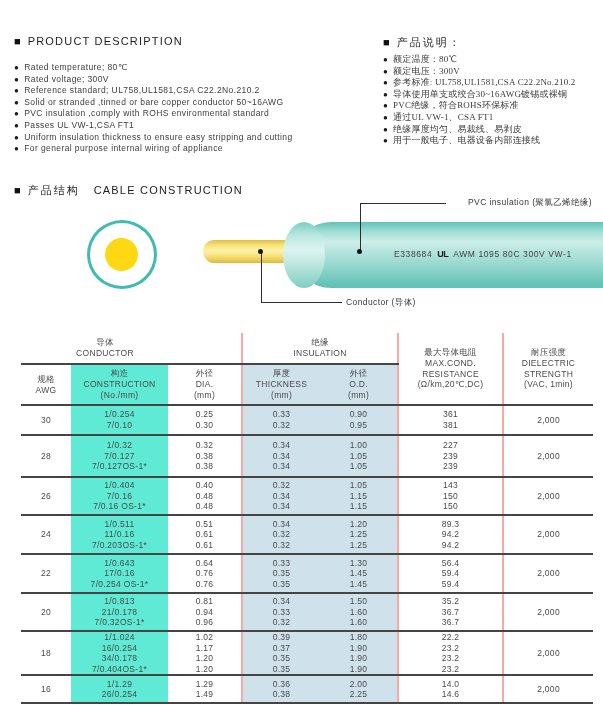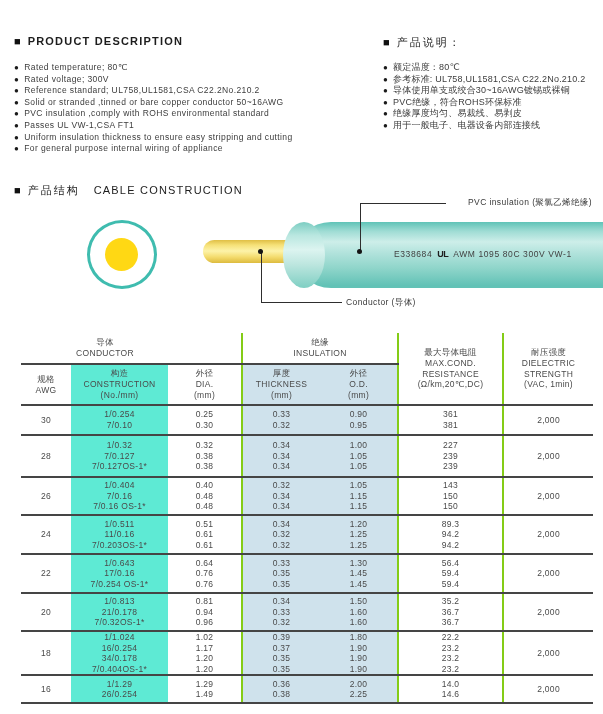--- a/index.html
+++ b/index.html
@@ -44,60 +44,62 @@
   
   table.spec{position:absolute;left:21px;top:333px;width:572px;border-collapse:collapse;
         table-layout:fixed;}
   table.spec th,table.spec td{padding:0;margin:0;font-weight:normal;text-align:center;
         vertical-align:middle;white-space:pre-line;font-size:8.5px;line-height:10.6px;
         letter-spacing:.3px;color:#4a4a4a;}
   table.spec th{line-height:10.8px;}
   tr.group-row{height:31px;}
   tr.sub-row{height:41px;}
   .b-bot{border-bottom:2px solid #454545;}
-  .b-right{border-right:2px solid #84cc16;}
+  .b-right{border-right:2px solid #fca5a5;}
   th.group-conductor div{transform:translateX(-26px);}
   .bg-yellow{background:#5eead4;}
   .bg-blue{background:#cfe2ec;}
   tbody tr:nth-child(1){height:30px;margin-top:12px;}
   tbody tr:nth-child(2){height:42px;}
   tbody tr:nth-child(3){height:38px;}
   tbody tr:nth-child(4){height:39px;}
   tbody tr:nth-child(5){height:39px;}
   tbody tr:nth-child(6){height:38px;}
   tbody tr:nth-child(7){height:43px;}
   tbody tr:nth-child(8){height:28px;}
 </style>
 </head>
 <body>
 
 <div class="page">
 
-  <div class="sec-title" style="left:14px;top:35px;font-weight:bold;">
+  <div class="sec-title" style="left:14px;top:35px;">
     <span class="sq">■</span><span>PRODUCT  DESCRIPTION</span>
   </div>
   <ul class="blist" style="left:14px;top:62px;">
     <li><span class="dot">●</span><span>Rated  temperature;  80℃</span></li>
     <li><span class="dot">●</span><span>Rated  voltage;  300V</span></li>
     <li><span class="dot">●</span><span>Reference  standard;  UL758,UL1581,CSA  C22.2No.210.2</span></li>
     <li><span class="dot">●</span><span>Solid  or  stranded  ,tinned  or  bare  copper  conductor  50~16AWG</span></li>
     <li><span class="dot">●</span><span>PVC  insulation  ,comply  with  ROHS  environmental  standard</span></li>
     <li><span class="dot">●</span><span>Passes  UL  VW-1,CSA  FT1</span></li>
     <li><span class="dot">●</span><span>Uniform  insulation  thickness  to  ensure  easy  stripping  and  cutting</span></li>
     <li><span class="dot">●</span><span>For  general  purpose  internal  wiring  of  appliance</span></li>
   </ul>
 
   <div class="sec-title" style="left:383px;top:35px;">
     <span class="sq">■</span><span class="cn">产品说明：</span>
   </div>
-  <ul class="blist cn" style="left:383px;top:62px;">
+  <ul class="blist cn" style="left:383px;top:54px;font-family:Liberation Serif, serif;">
     <li><span class="dot">●</span><span>额定温度：80℃</span></li>
+    <li><span class="dot">●</span><span>额定电压：300V</span></li>
     <li><span class="dot">●</span><span>参考标准: UL758,UL1581,CSA C22.2No.210.2</span></li>
     <li><span class="dot">●</span><span>导体使用单支或绞合30~16AWG镀锡或裸铜</span></li>
     <li><span class="dot">●</span><span>PVC绝缘，符合ROHS环保标准</span></li>
+    <li><span class="dot">●</span><span>通过UL VW-1、CSA FT1</span></li>
     <li><span class="dot">●</span><span>绝缘厚度均匀、易裁线、易剥皮</span></li>
     <li><span class="dot">●</span><span>用于一般电子、电器设备内部连接线</span></li>
   </ul>
 
   <div class="sec-title" style="left:14px;top:183px;">
     <span class="sq">■</span><span class="cn">产品结构</span><span class="gap"></span><span>CABLE  CONSTRUCTION</span>
   </div>
 
   <div class="xsec">
     <div class="core"></div>

